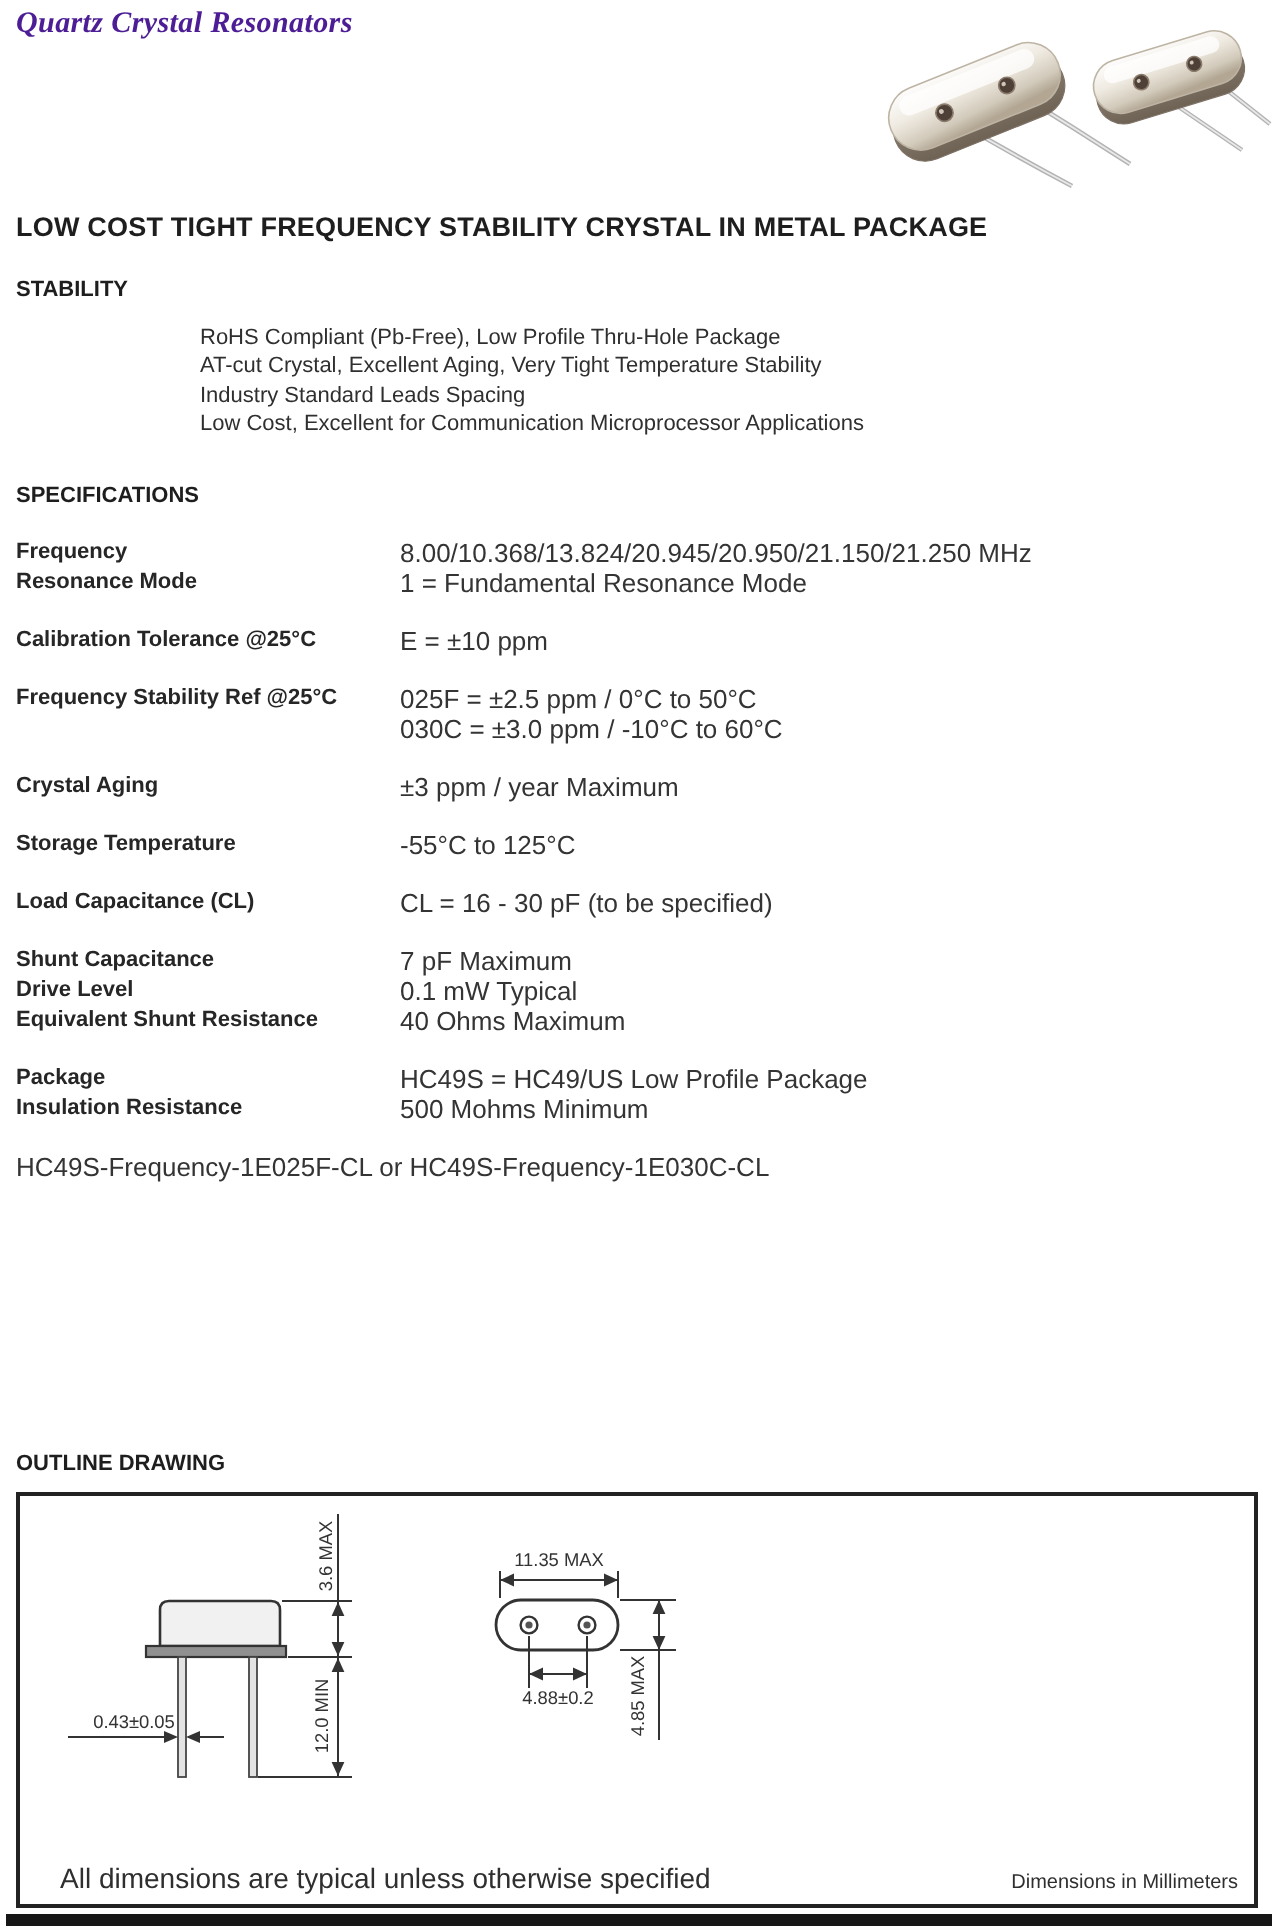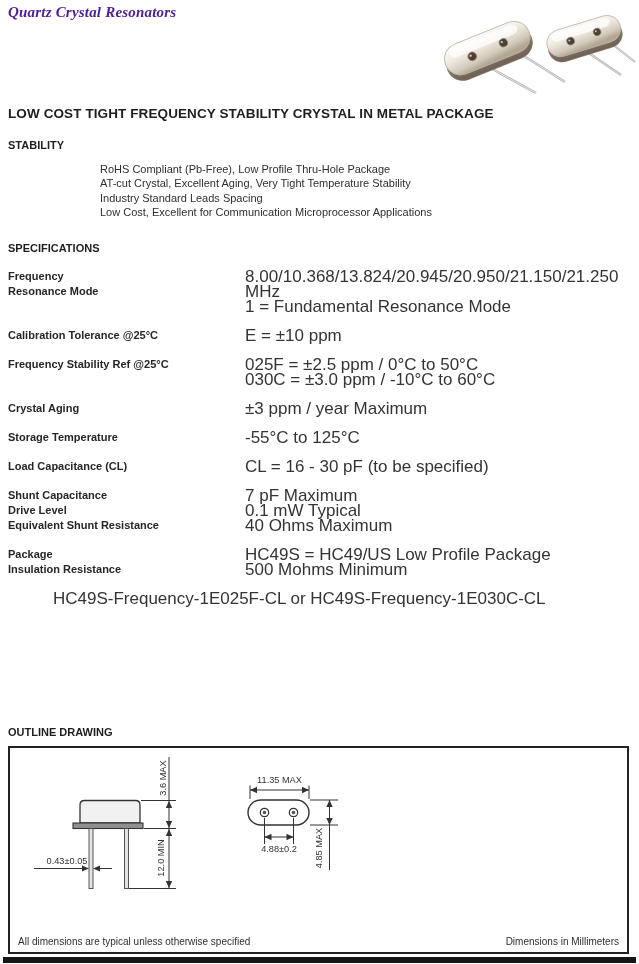--- a/index.html
+++ b/index.html
@@ -26,28 +26,28 @@
   #features-heading { top:139px; }
   #specs-heading { top:242px; }
   #outline-heading { top:726px; }
   .features { position:absolute; left:56px; top:162px; width:500px; }
   .feature-line { font-size:11px; line-height:14.3px; color:#2f2f2f;padding-left:44px; }
   .specs { position:absolute; left:8px; top:269px; width:624px; }
   .spec-group { display:flex; margin-bottom:14px; }
   .spec-labels { width:192px; flex:0 0 192px; }
   .spec-values { flex:1; }
   .spec-label { font-size:11px; font-weight:bold; line-height:15px; color:#262626; }
-  .spec-value { font-size:17px; line-height:15px; color:#343434;margin-left:45px; }
+  .spec-value { font-size:13px; line-height:15px; color:#343434; }
   .outline-box {
     position:absolute; left:8px; top:746px; width:621px; height:208px;
     border:2px solid #222222; background:#ffffff;
   }
   .outline-box svg { position:absolute; left:0; top:0; }
   .note-left {
-    position:absolute; left:8px; bottom:5px; font-size:10px; color:#2f2f2f;
+    position:absolute; left:20px; bottom:5px; font-size:14px; color:#2f2f2f;
   }
   .note-right {
     position:absolute; right:8px; bottom:5px; font-size:10px; color:#2f2f2f;
   }
   .bottom-bar {
     position:absolute; left:3px; top:957px; width:633px; height:6px;
     background:#161616;
   }
   .dim-text { font-family:"Liberation Sans",sans-serif; font-size:9.2px; fill:#333333; }
   .draw-line { stroke:#333333; stroke-width:1; fill:none; }

